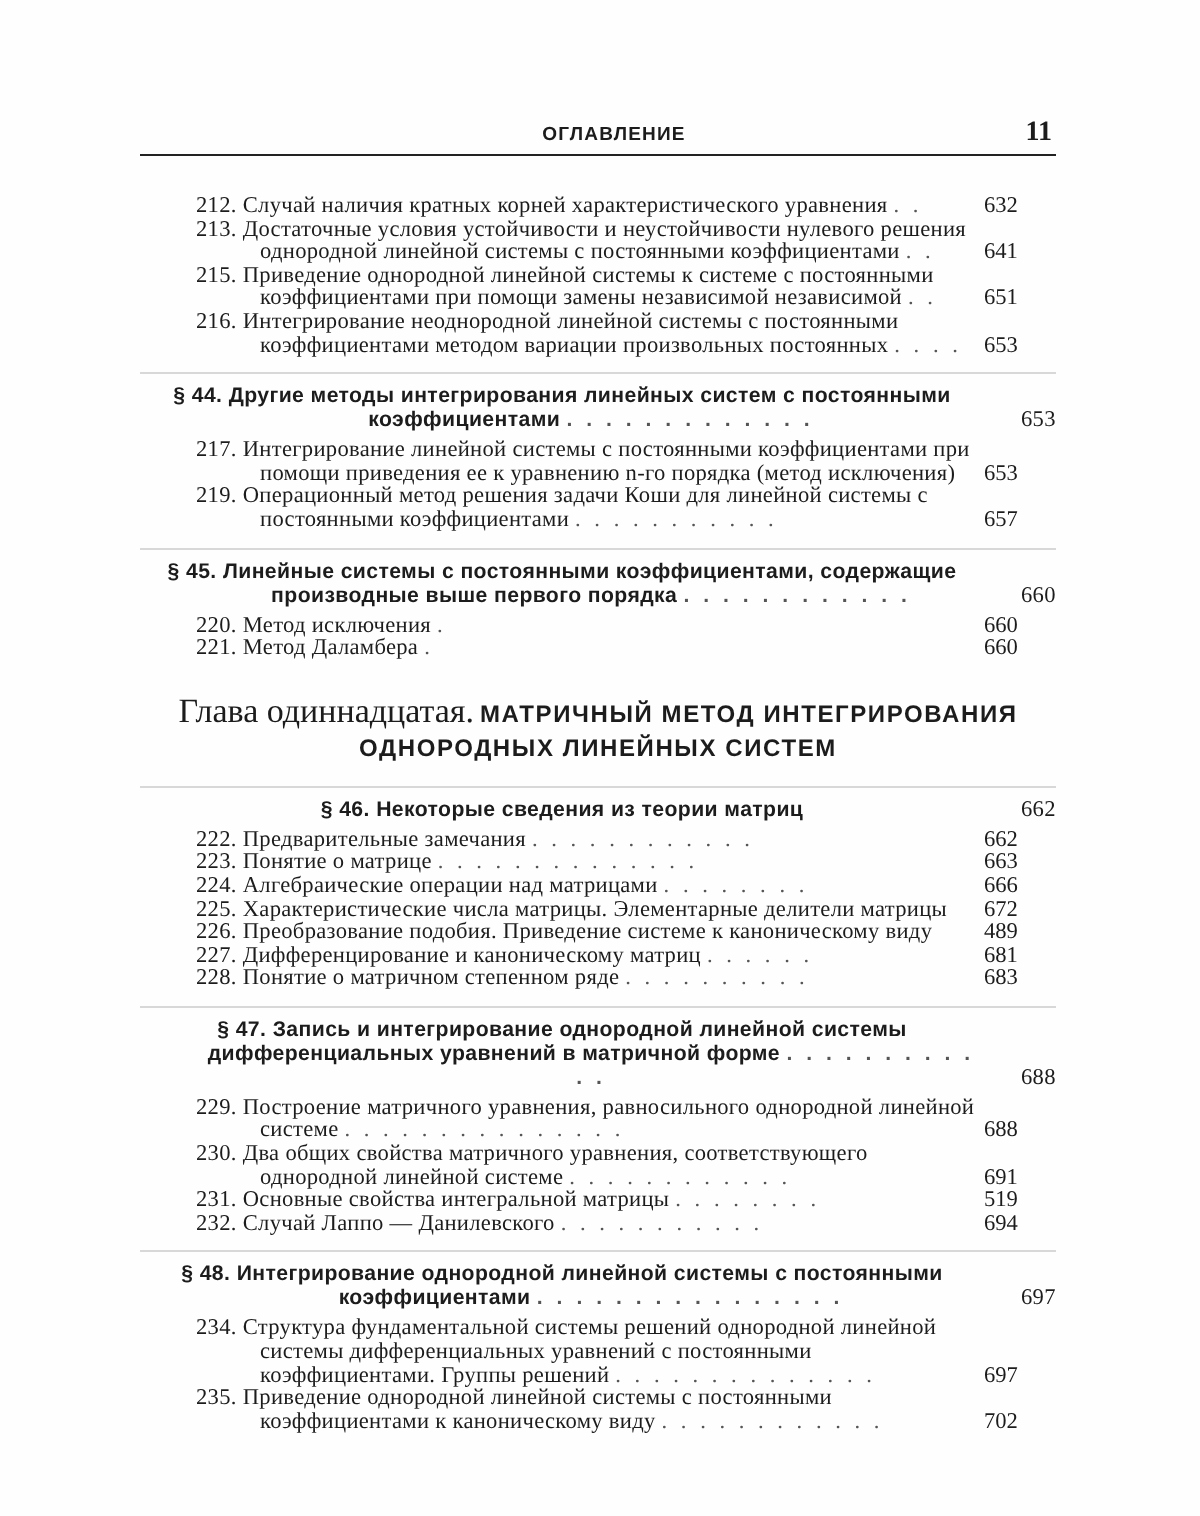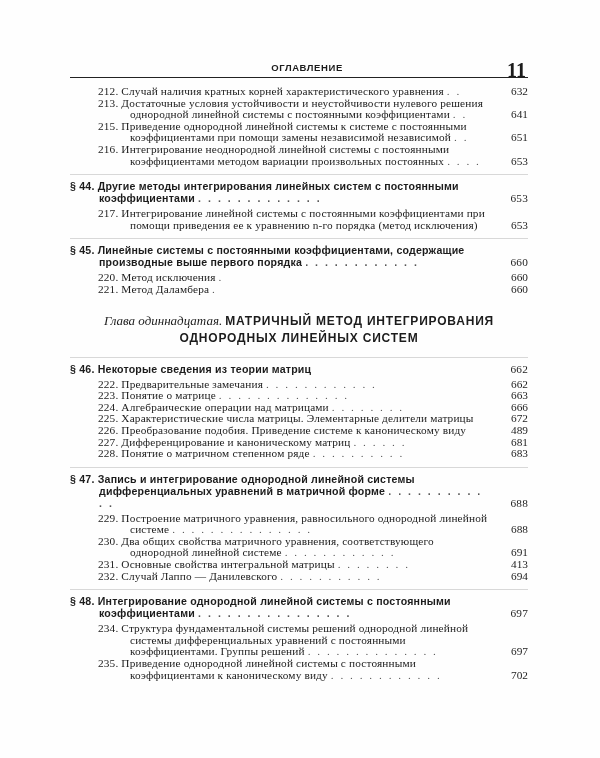--- a/index.html
+++ b/index.html
@@ -3,35 +3,35 @@
 <meta charset="utf-8">
 <style>
   html, body { margin: 0; padding: 0; background: #fefefe; }
   body { width: 600px; height: 758px; position: relative; overflow: hidden;
          font-family: "Liberation Serif", "DejaVu Serif", serif; color: #1c1c1c; }
   .page { position: absolute; left: 70px; top: 0; width: 458px; }
   .running-head { position: absolute; top: 60px; left: 0; width: 458px; height: 16px; }
   .running-title { position: absolute; left: 16px; right: 0; text-align: center;
     font-family: "Liberation Sans", "DejaVu Sans", sans-serif; font-weight: bold;
     font-size: 9.5px; letter-spacing: 0.6px; top: 2px; }
-  .page-num { position: absolute; right: 2px; top: -1px; font-size: 20px; font-weight: bold; }
+  .page-num { position: absolute; right: 2px; top: -1px; font-size: 14px; font-weight: bold; }
   .head-rule { position: absolute; top: 77px; left: 0; width: 458px; height: 0; border-top: 1.5px solid #222; }
-  .toc { position: absolute; top: 86px; left: 0; width: 458px; font-size: 11.3px; line-height: 11.6px; }
+  .toc { position: absolute; top: 98px; left: 0; width: 458px; font-size: 11.3px; line-height: 11.6px; }
   .item { display: flex; align-items: flex-end; margin-left: 28px; }
   .item .t { flex: 1; padding-left: 32px; text-indent: -32px; letter-spacing: 0.15px; }
-  .item .p { width: 36px; text-align: right; flex: none; }
+  .item .p { width: 36px; flex: none; }
   .dots { color: #555; letter-spacing: 2px; }
   .section { display: flex; align-items: flex-end; font-family: "Liberation Sans", "DejaVu Sans", sans-serif;
      font-weight: bold; font-size: 10.6px; letter-spacing: 0.2px; line-height: 12px; }
-  .section .t { flex: 1; padding-left: 29px; text-indent: -29px; }
+  .section .t { flex: 1; padding-left: 29px; text-indent: -29px; text-align: center; }
   .section .p { width: 36px; text-align: right; flex: none; font-family: "Liberation Serif", serif; font-weight: normal; font-size: 11.3px; }
   .sep { border-top: 1px solid #d8d8d8; margin: 7px 0 5px 0; }
   .gap { height: 4px; }
   .chapter { text-align: center; margin: 16px 0 10px 0; font-size: 12px; line-height: 17px; }
-  .chapter .lbl { font-style: italic; font-size: 13px; }
+  .chapter .lbl { font-size: 17px; }
   .chapter .ttl { font-family: "Liberation Sans", "DejaVu Sans", sans-serif; font-weight: bold; letter-spacing: 0.8px; font-size: 12px; }
 </style>
 </head>
 <body>
 
 <div class="page">
   <div class="running-head">
     <span class="running-title">ОГЛАВЛЕНИЕ</span>
     <span class="page-num">11</span>
   </div>
@@ -59,20 +59,24 @@
     <div class="sep"></div>
 
     <div class="section">
         <span class="t"><span>§ 44.</span> <span>Другие методы интегрирования линейных систем с постоянными коэффициентами</span> <span class="dots">. . . . . . . . . . . . .</span></span>
         <span class="p">653</span>
       </div>
     <div class="gap"></div>
     <div class="item">
         <span class="t"><span>217.</span> <span>Интегрирование линейной системы с постоянными коэффициентами при помощи приведения ее к уравнению n-го порядка (метод исключения)</span></span>
         <span class="p">653</span>
+      </div>
+    <div class="item">
+        <span class="t"><span>219.</span> <span>Операционный метод решения задачи Коши для линейной системы с постоянными коэффициентами</span> <span class="dots">. . . . . . . . . . .</span></span>
+        <span class="p">657</span>
       </div>
 
     <div class="sep"></div>
 
     <div class="section">
         <span class="t"><span>§ 45.</span> <span>Линейные системы с постоянными коэффициентами, содержащие производные выше первого порядка</span> <span class="dots">. . . . . . . . . . . .</span></span>
         <span class="p">660</span>
       </div>
     <div class="gap"></div>
     <div class="item">
@@ -136,21 +140,21 @@
     <div class="item">
         <span class="t"><span>229.</span> <span>Построение матричного уравнения, равносильного однородной линейной системе</span> <span class="dots">. . . . . . . . . . . . . . .</span></span>
         <span class="p">688</span>
       </div>
     <div class="item">
         <span class="t"><span>230.</span> <span>Два общих свойства матричного уравнения, соответствующего однородной линейной системе</span> <span class="dots">. . . . . . . . . . . .</span></span>
         <span class="p">691</span>
       </div>
     <div class="item">
         <span class="t"><span>231.</span> <span>Основные свойства интегральной матрицы</span> <span class="dots">. . . . . . . .</span></span>
-        <span class="p">413</span>
+        <span class="p">519</span>
       </div>
     <div class="item">
         <span class="t"><span>232.</span> <span>Случай Лаппо — Данилевского</span> <span class="dots">. . . . . . . . . . .</span></span>
         <span class="p">694</span>
       </div>
 
     <div class="sep"></div>
 
     <div class="section">
         <span class="t"><span>§ 48.</span> <span>Интегрирование однородной линейной системы с постоянными коэффициентами</span> <span class="dots">. . . . . . . . . . . . . . . .</span></span>

